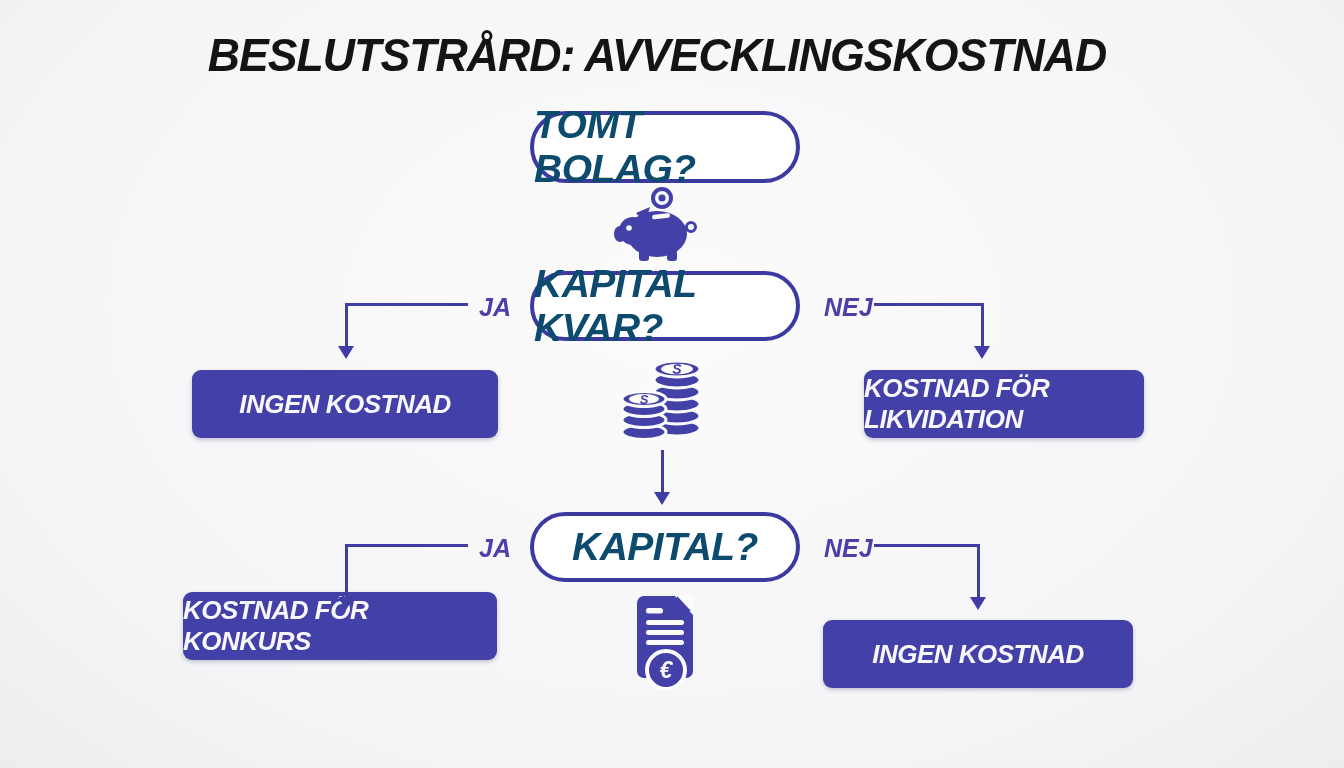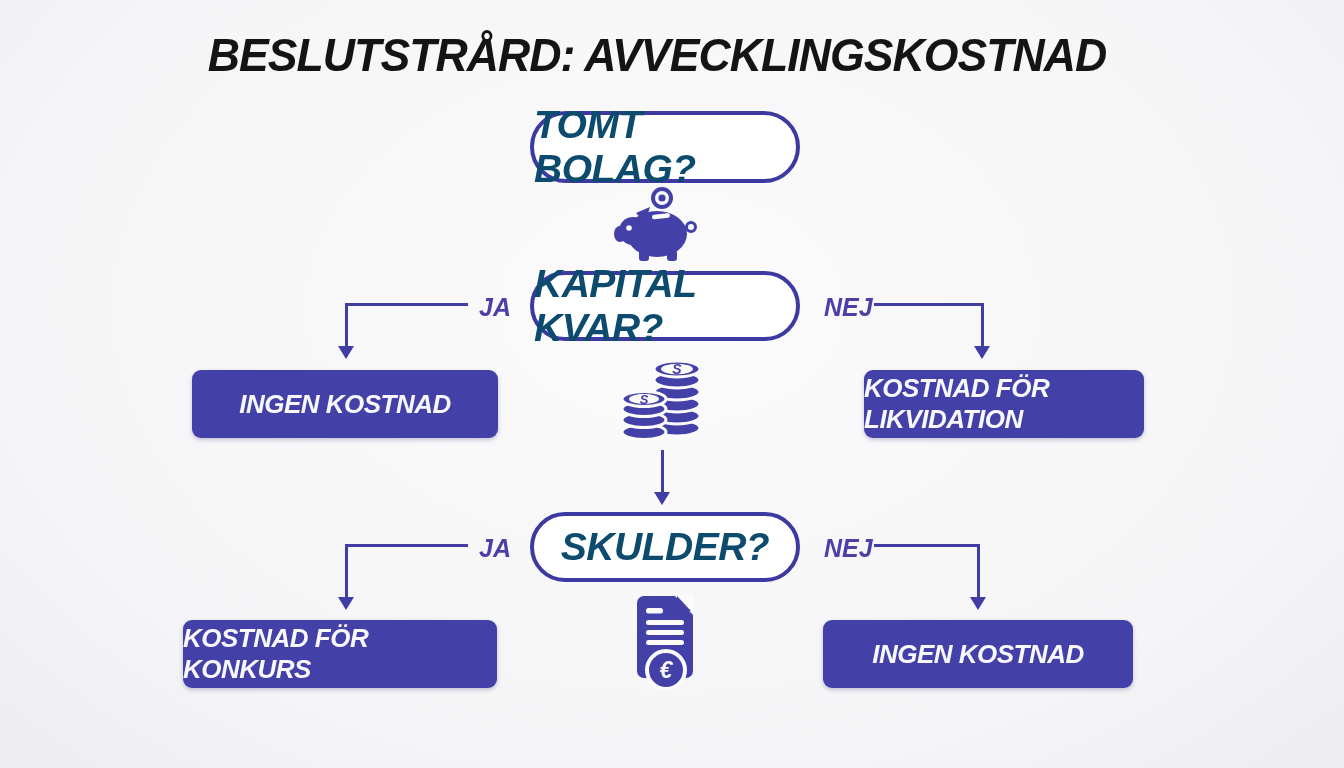--- a/index.html
+++ b/index.html
@@ -37,21 +37,21 @@
   .outcome{
     position:absolute;height:68px;
     background:#4340a8;
     border-radius:9px;
     display:flex;align-items:center;justify-content:center;
     font-size:26px;font-weight:800;letter-spacing:-0.5px;color:#f8f8fc;
     box-shadow:0 2px 4px rgba(40,38,110,0.25);
   }
   .outcome.o1{left:192px;top:370px;width:306px;}
   .outcome.o2{left:823px;top:370px;width:280px;margin-left:41px;}
-  .outcome.o3{left:183px;top:620px;width:314px;}
+  .outcome.o3{left:183px;top:592px;width:314px;}
   .outcome.o4{left:823px;top:620px;width:310px;}
   .branch-label{
     position:absolute;
     font-size:25px;font-weight:800;color:#4c3fa8;letter-spacing:0;text-align:right;
   }
   .lbl-ja1{left:479px;top:293px;}
   .lbl-nej1{left:824px;top:293px;}
   .lbl-ja2{left:479px;top:534px;}
   .lbl-nej2{left:824px;top:534px;}
   .hline,.vline{position:absolute;background:#403da4;}
@@ -74,21 +74,21 @@
 
   <div class="title">BESLUTSTRÅRD: AVVECKLINGSKOSTNAD</div>
 
   <div class="pill q1">
     <span>TOMT BOLAG?</span>
   </div>
   <div class="pill q2">
     <span>KAPITAL KVAR?</span>
   </div>
   <div class="pill q3">
-    <span>SKULDER?</span>
+    <span>KAPITAL?</span>
   </div>
 
   <div class="outcome o1">
     <span>INGEN KOSTNAD</span>
   </div>
   <div class="outcome o2">
     <span>KOSTNAD FÖR LIKVIDATION</span>
   </div>
   <div class="outcome o3">
     <span>KOSTNAD FÖR KONKURS</span>

